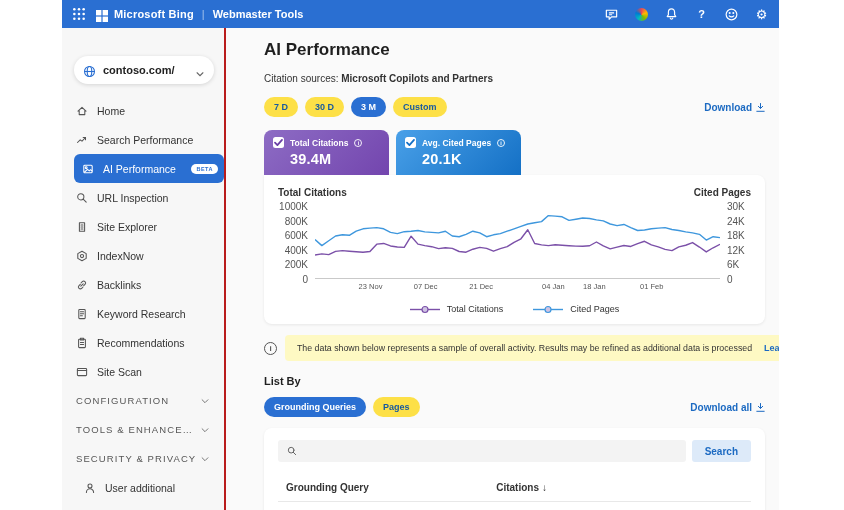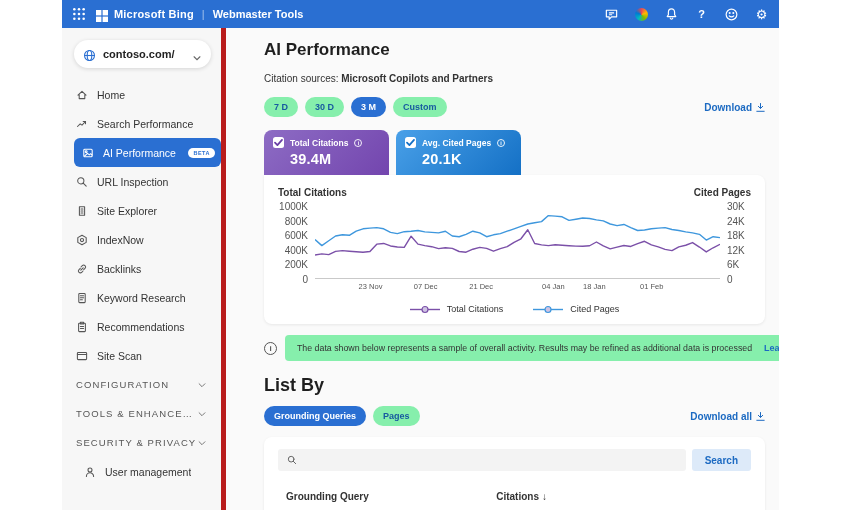--- a/index.html
+++ b/index.html
@@ -15,21 +15,21 @@
   .bar-sep { margin:0 8px; color:rgba(255,255,255,.55); font-size:11px; }
   .appname { font-size:11px; font-weight:600; }
   .top-right { margin-left:auto; display:flex; align-items:center; gap:15px; }
   .tb-ic { width:15px; height:15px; display:flex; align-items:center; justify-content:center; cursor:pointer; font-size:11px; color:#fff; }
   .copilot { width:13px; height:13px; border-radius:50%;
     background:conic-gradient(#e74856,#ffb900,#7fba00,#00b7c3,#0078d4,#e74856); }
   .gear-glyph { font-size:13px; line-height:13px; }
 
   
   .body { display:flex; height:482px; }
-  .sidebar { width:164px; background:#f7f7f7; border-right:5px solid #b91c1c; padding-top:12px; flex-shrink:0; }
+  .sidebar { width:164px; background:#f7f7f7; border-right:2px solid #b91c1c; padding-top:28px; flex-shrink:0; }
   .main { flex:1; padding:6px 14px 0 38px; overflow:hidden; }
 
   
   .site-pill { margin:0 10px 12px 12px; background:#fff; border-radius:16px; height:28px;
     box-shadow:0 1px 4px rgba(0,0,0,.14); display:flex; align-items:center; gap:7px; padding:0 9px; cursor:pointer; }
   .site-pill .g-ic { width:13px; height:13px; color:#2a6fd2; flex-shrink:0; }
   .site-name { font-size:11px; font-weight:700; color:#222; flex:1; white-space:nowrap; overflow:hidden; }
   .chev { width:10px; height:10px; color:#666; flex-shrink:0; }
   .side-item { height:29px; display:flex; align-items:center; gap:9px; padding:0 6px 0 14px;
     font-size:10.5px; color:#333; cursor:pointer; }
@@ -41,21 +41,21 @@
     letter-spacing:.5px; border-radius:7px; padding:2px 5px; }
   .side-section { height:29px; display:flex; align-items:center; justify-content:space-between;
     padding:0 14px; font-size:9.5px; letter-spacing:1.1px; color:#565656; cursor:pointer; white-space:nowrap; }
   .side-section .lbl { overflow:hidden; text-overflow:ellipsis; }
 
   
   .page-title { font-size:17px; font-weight:700; color:#1f1f1f; margin-top:6px; }
   .citation { font-size:10px; color:#333; margin-top:13px; }
   .citation b { font-weight:700; }
   .chip-row { display:flex; align-items:center; gap:7px; margin-top:13px; }
-  .chip { background:#86efac; color:#17599f; font-size:9px; font-weight:700; padding:5px 10px;
+  .chip { background:#fde047; color:#17599f; font-size:9px; font-weight:700; padding:5px 10px;
     border-radius:12px; cursor:pointer; white-space:nowrap; }
   .chip.selected { background:#2a6fd2; color:#fff; }
   .dl-link { margin-left:auto; color:#1c6ac2; font-size:10px; font-weight:600; display:flex;
     align-items:center; gap:4px; cursor:pointer; }
   .dl-ic { width:9px; height:9px; }
 
   
   .cards { display:flex; gap:7px; margin-top:13px; }
   .mcard { width:125px; height:45px; border-radius:8px 8px 0 0; padding:7px 9px; color:#fff; cursor:pointer; }
   .mcard.purple { background:linear-gradient(135deg,#8d6cc4,#7345ae); }
@@ -79,27 +79,27 @@
   .plot svg { position:absolute; inset:0; width:100%; height:100%; }
   .xrow { position:relative; height:13px; margin:3px 61px 0 37px; font-size:7.5px; color:#555; }
   .xrow span { position:absolute; transform:translateX(-50%); white-space:nowrap; }
   .legend { display:flex; justify-content:center; gap:30px; padding:9px 0 4px; font-size:9px; color:#333; }
   .leg-item { display:flex; align-items:center; gap:7px; }
 
   
   .banner-row { display:flex; align-items:center; gap:8px; margin:11px 0 0; }
   .binfo { width:13px; height:13px; border:1.2px solid #555; border-radius:50%; color:#555;
     font-size:8px; line-height:11px; text-align:center; font-weight:700; flex-shrink:0; }
-  .banner { flex:1; background:#86efac; border-radius:4px; padding:8px 12px; display:flex;
+  .banner { flex:1; background:#fef9c3; border-radius:4px; padding:8px 12px; display:flex;
     align-items:center; font-size:8.8px; color:#333; }
   .banner .txt { flex:1; white-space:nowrap; overflow:hidden; }
   .learn { color:#1c6ac2; font-weight:700; margin-left:12px; white-space:nowrap; cursor:pointer; font-size:9px; }
 
   
-  .listby-title { font-size:18px; font-weight:700; color:#1f1f1f; margin-top:14px; }
+  .listby-title { font-size:11px; font-weight:700; color:#1f1f1f; margin-top:14px; }
   .list-chip-row { display:flex; align-items:center; gap:7px; margin-top:10px; }
 
   
   .bottom-card { background:#fff; border-radius:8px; box-shadow:0 1px 3px rgba(0,0,0,.08);
     margin-top:11px; padding:12px 14px; height:120px; }
   .search-row { display:flex; gap:6px; }
   .search-box { flex:1; background:#f3f3f3; border-radius:3px; height:22px; display:flex;
     align-items:center; gap:7px; padding:0 9px; }
   .search-box svg { width:10px; height:10px; color:#666; flex-shrink:0; }
   .search-box input { flex:1; background:transparent; border:none; outline:none; font-size:9.5px;
@@ -306,21 +306,21 @@
           </div>
         </div>
       <div id="side-footer">
           <div class="side-item" style="padding-left: 22px;">
             <span class="s-ic">
               <svg class="" viewBox="0 0 12 12" fill="none" stroke="currentColor" stroke-width="1.05" stroke-linecap="round" stroke-linejoin="round">
                 <circle cx="6" cy="3.9" r="2"></circle>
                 <path d="M2.4 10.4a3.6 3.6 0 0 1 7.2 0"></path>
               </svg>
             </span>
-            <span class="s-lb">User management</span>
+            <span class="s-lb">User additional</span>
           </div>
         </div>
     </div>
 
     <div class="main">
       <div class="page-title">AI Performance</div>
       <div class="citation">
         <span>Citation sources:</span>
         <b>Microsoft Copilots and Partners</b>
       </div>

